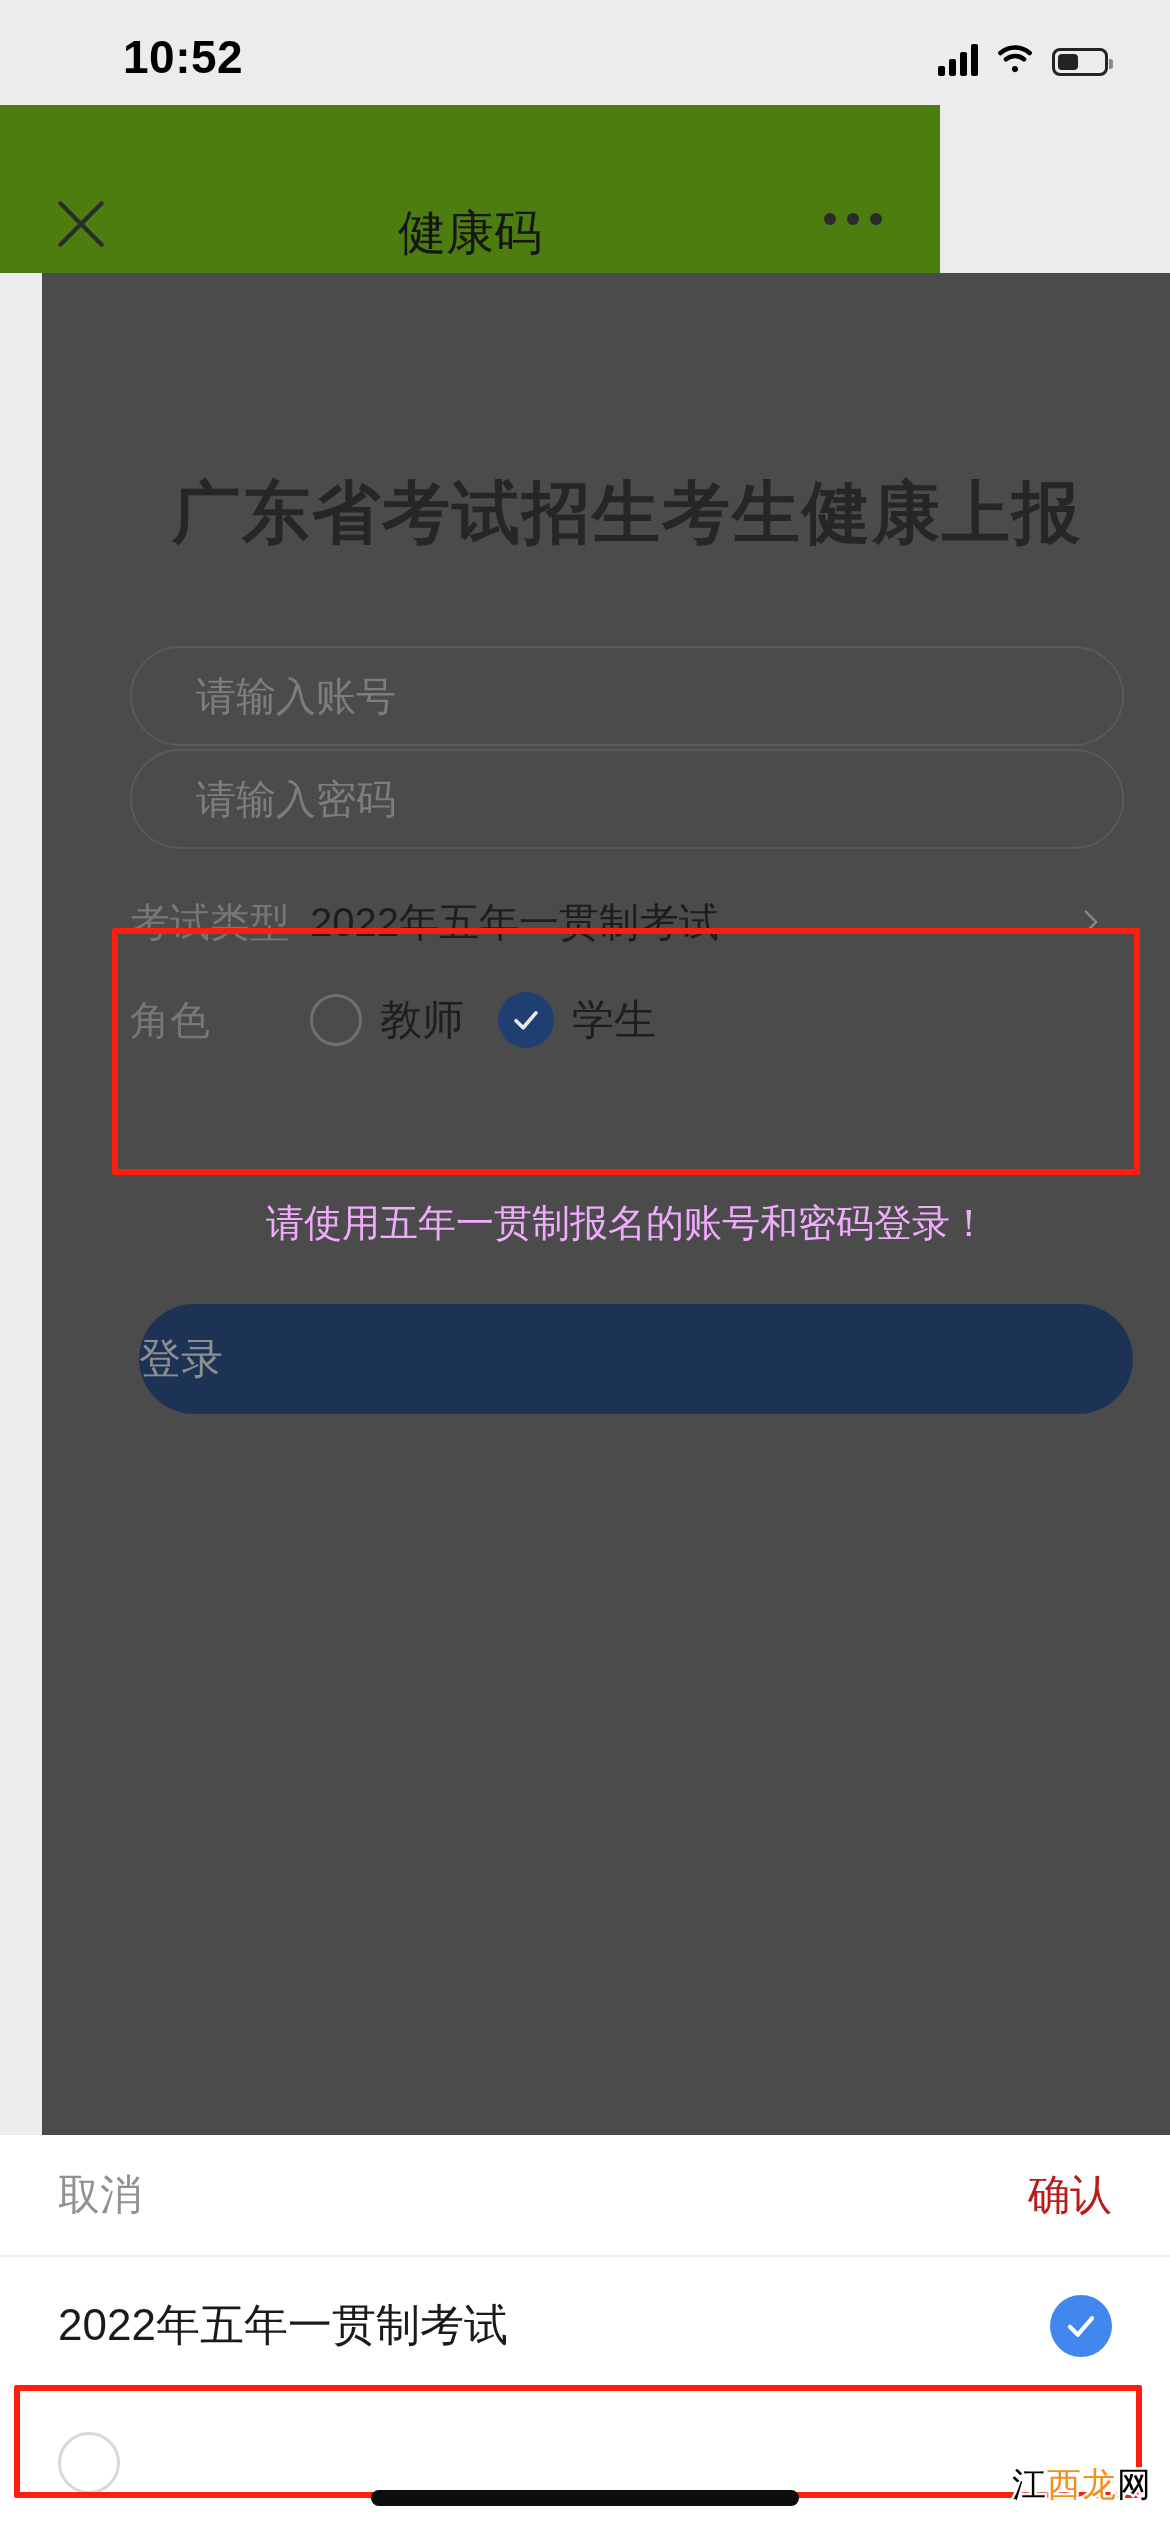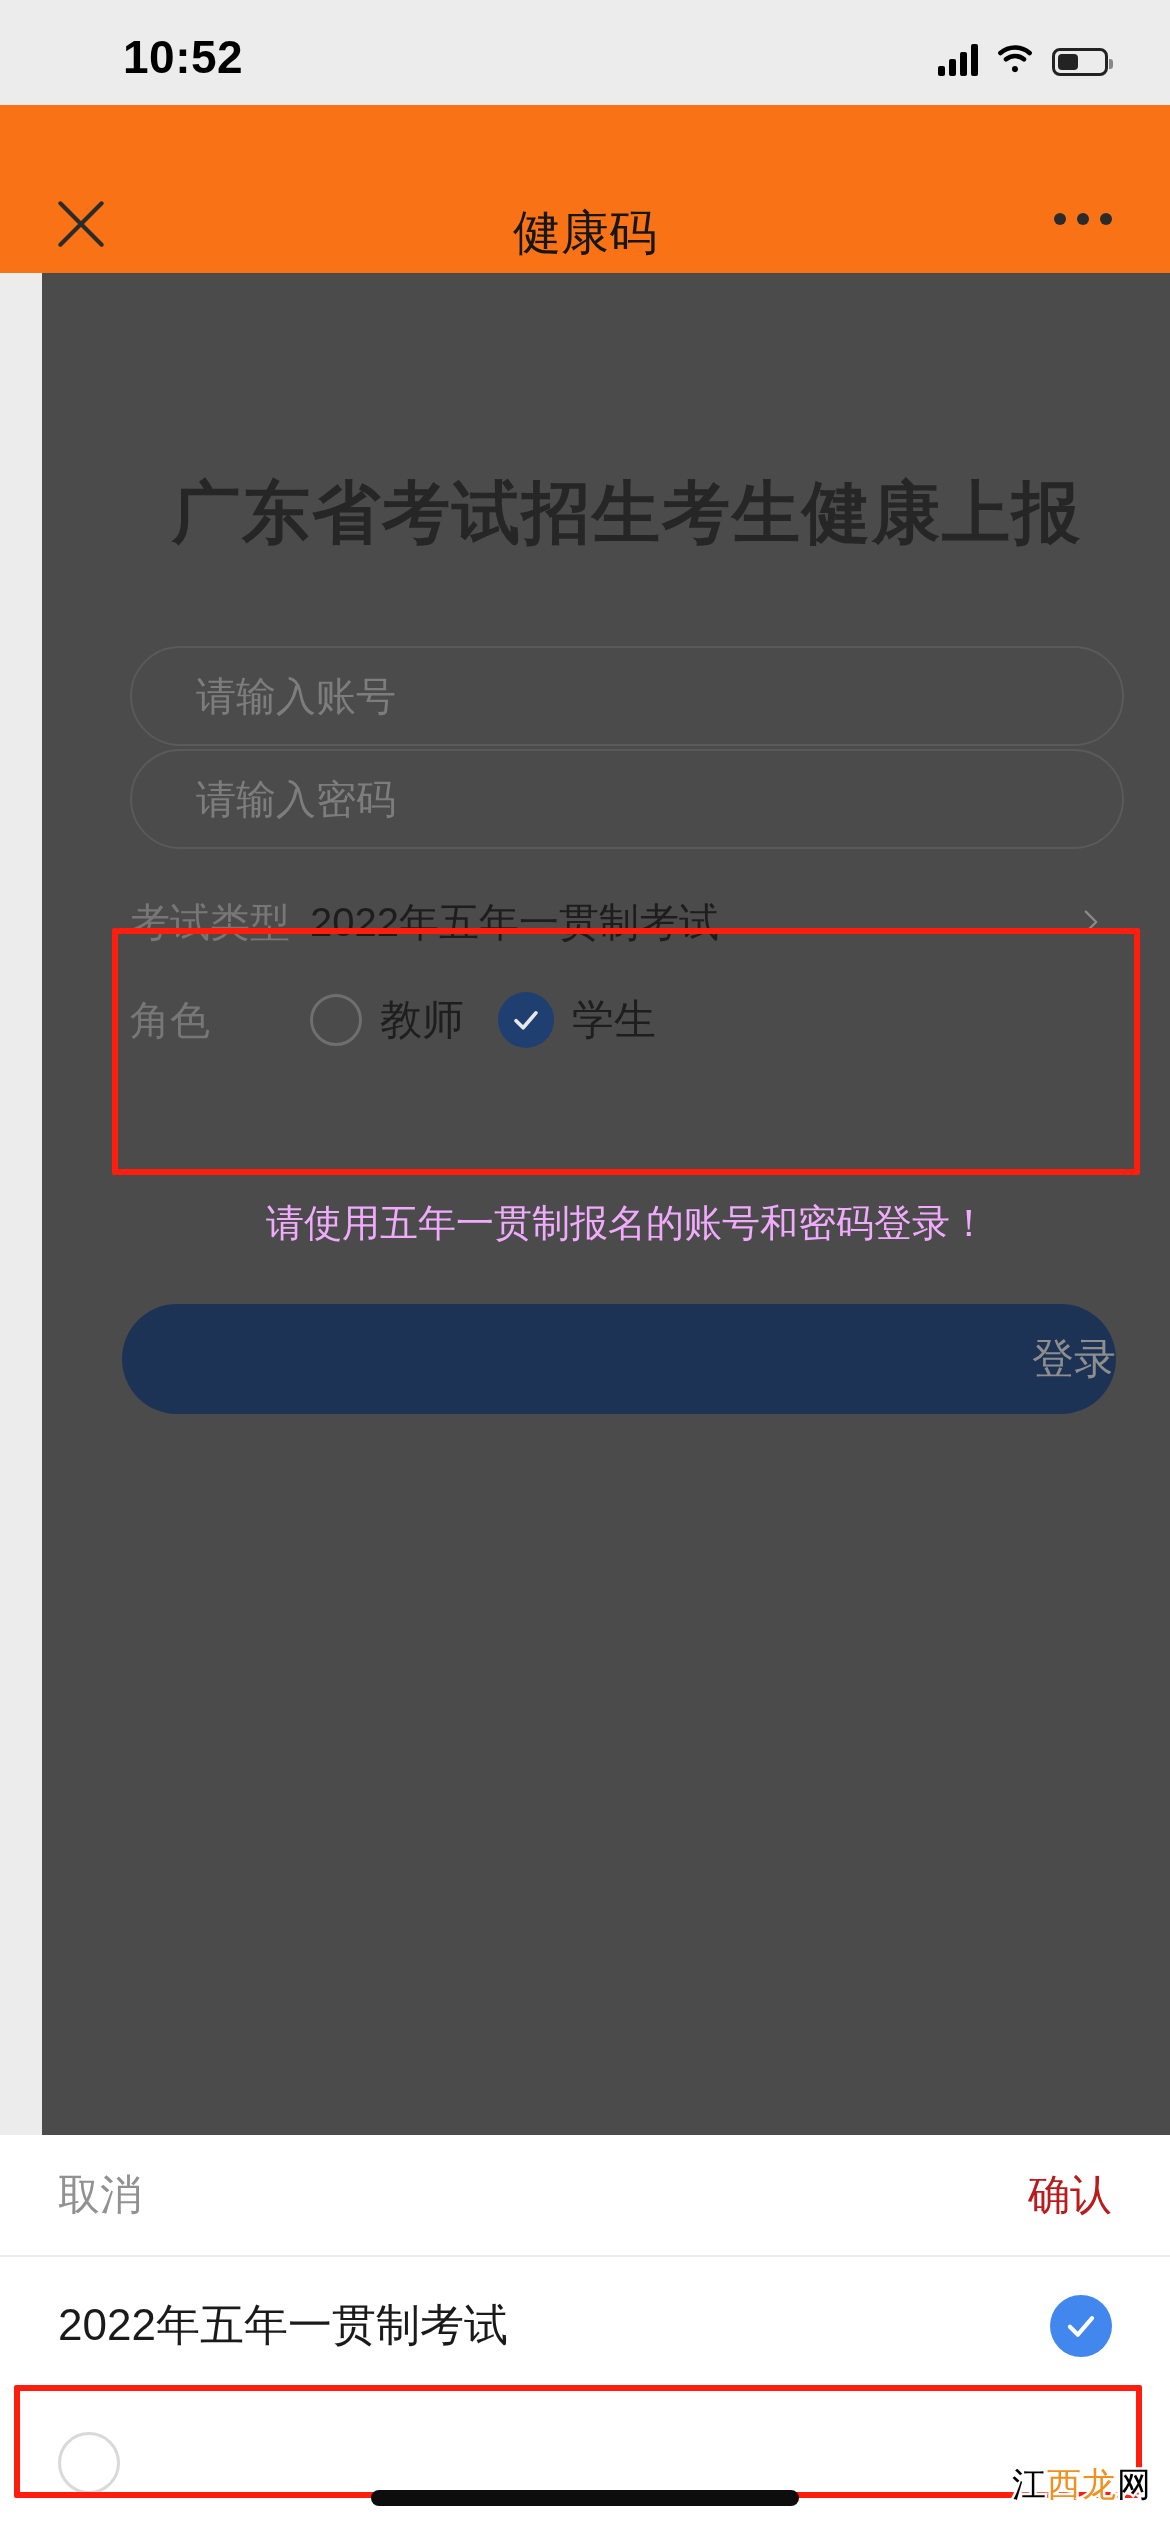--- a/index.html
+++ b/index.html
@@ -46,22 +46,22 @@
     content:""; position:absolute; right:-8px; top:8px;
     width:4px; height:10px; background:#000; border-radius:0 3px 3px 0; opacity:.5;
   }
   .batt-fill {
     position:absolute; left:3px; top:3px; bottom:3px;
     width:40%; background:#000; border-radius:4px;
   }
 
   
   #nav-bar {
-    position:absolute; top:105px; left:0; width:1170px; height:168px;
-    background:#f97316;
+    position:absolute; top:105px; left:0; width:940px; height:168px;
+    background:#4d7c0f;
   }
   #nav-close {
     position:absolute; left:50px; top:88px; width:62px; height:62px;
     cursor:pointer;
   }
   #nav-title {
     position:absolute; left:0; right:0; top:96px;
     text-align:center; font-size:48px; color:#161616; font-weight:500;
   }
   #nav-more {
@@ -118,24 +118,24 @@
     width:56px; height:56px; border-radius:50%;
     background:#1e3f70; display:flex; align-items:center; justify-content:center;
   }
   .radio-label { font-size:42px; color:#1e1e1e; }
 
   #hint-text {
     position:absolute; left:0; right:0; top:925px;
     text-align:center; font-size:38px; color:#f0abfc;
   }
   #login-btn {
-    position:absolute; left:80px; top:1031px;
+    position:absolute; left:97px; top:1031px;
     width:994px; height:110px; border-radius:56px;
     background:#1d3356;
-    display:flex; align-items:center; justify-content:flex-end;
+    display:flex; align-items:center; justify-content:flex-start;
     font-size:42px; color:#8e8e8e; cursor:pointer;
   }
 
   
   #annot-form {
     position:absolute; left:70px; top:655px;
     width:1028px; height:247px;
     border:6px solid #ff1d0d; border-radius:2px;
     pointer-events:none;
   }

